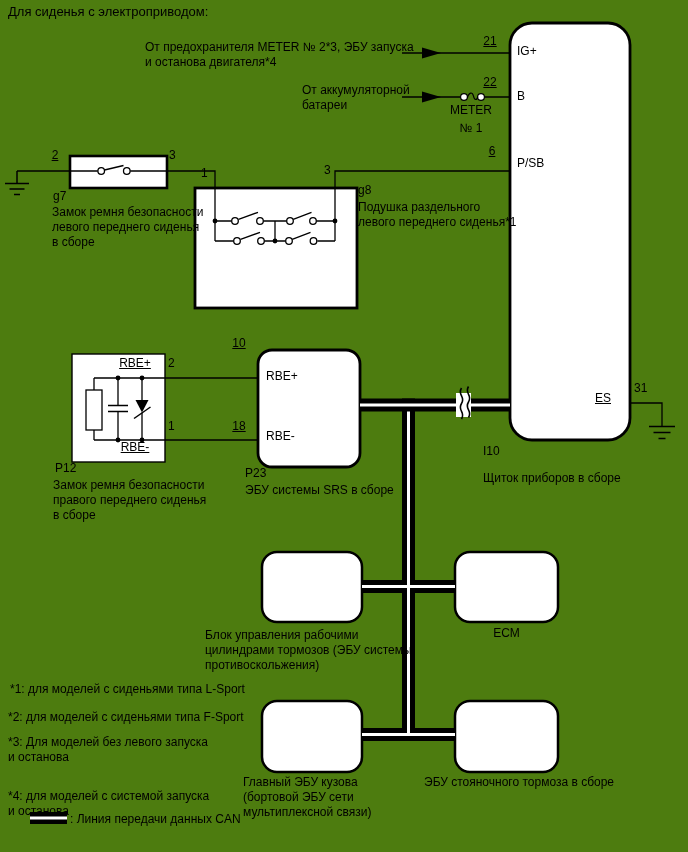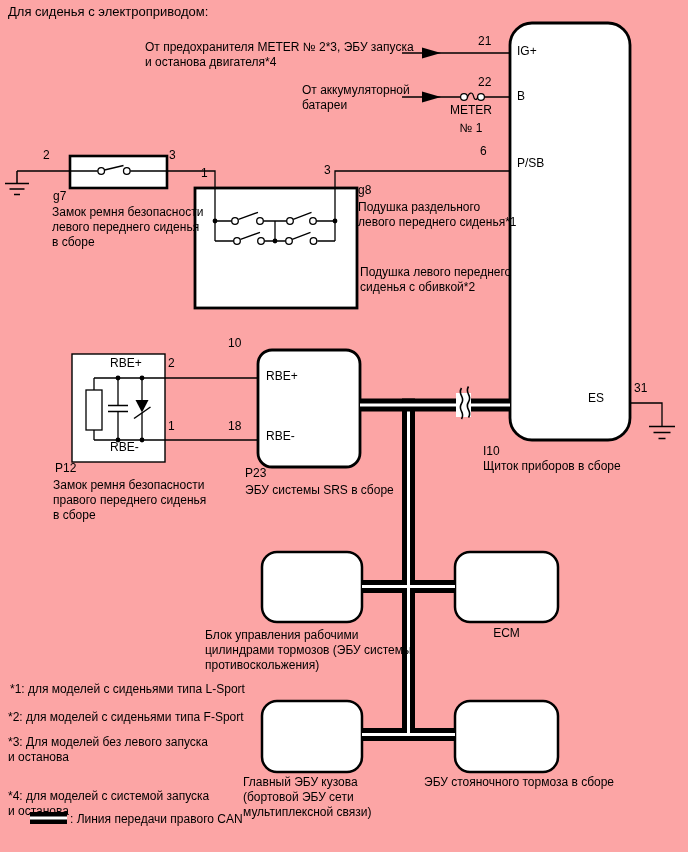--- a/index.html
+++ b/index.html
@@ -1,23 +1,23 @@
 <!DOCTYPE html>
 <html><head>
 <meta charset="utf-8">
 <style>
   html,body { margin:0; padding:0; background:#fff; }
   .canvas {
-    position:relative; width:688px; height:852px; background:#fca5a5;
+    position:relative; width:688px; height:852px; background:#4d7c0f;
     font-family:"Liberation Sans", sans-serif; color:#000; overflow:hidden;
   }
   .canvas svg { position:absolute; left:0; top:0; }
   .txt { position:absolute; font-size:12px; line-height:15px; white-space:pre-line; }
   .title { font-size:13px; }
-  .r { text-align:left; }
+  .r { text-align:center;text-decoration:underline; }
   .c { text-align:center; }
   .fuse-label { line-height:18px; text-align:center; }
 </style>
 </head>
 <body>
 
 <div class="canvas">
 
 <svg width="688" height="852" viewBox="0 0 688 852">
 
@@ -140,36 +140,34 @@
 
 <div class="txt r" style="left:478px;top:34px;width:24px">21</div>
 <div class="txt" style="left:517px;top:44px">IG+</div>
 <div class="txt r" style="left:478px;top:75px;width:24px">22</div>
 <div class="txt" style="left:517px;top:89px">B</div>
 <div class="txt r" style="left:480px;top:144px;width:24px">6</div>
 <div class="txt" style="left:517px;top:156px">P/SB</div>
 <div class="txt r" style="left:588px;top:391px;width:30px">ES</div>
 <div class="txt" style="left:634px;top:381px">31</div>
 <div class="txt" style="left:483px;top:444px">I10</div>
-<div class="txt" style="left:483px;top:459px">Щиток приборов в сборе</div>
+<div class="txt" style="left:483px;top:471px">Щиток приборов в сборе</div>
 
 <div class="txt r" style="left:43px;top:148px;width:24px">2</div>
 <div class="txt" style="left:169px;top:148px">3</div>
 <div class="txt" style="left:53px;top:189px">g7</div>
 <div class="txt" style="left:52px;top:205px">Замок ремня безопасности
 левого переднего сиденья
 в сборе</div>
 
 <div class="txt" style="left:201px;top:166px">1</div>
 <div class="txt" style="left:324px;top:163px">3</div>
 <div class="txt" style="left:358px;top:183px">g8</div>
 <div class="txt" style="left:358px;top:200px">Подушка раздельного
 левого переднего сиденья*1</div>
-<div class="txt" style="left:360px;top:265px">Подушка левого переднего
-сиденья с обивкой*2</div>
 
 <div class="txt r" style="left:110px;top:356px;width:50px">RBE+</div>
 <div class="txt" style="left:168px;top:356px">2</div>
 <div class="txt" style="left:168px;top:419px">1</div>
 <div class="txt r" style="left:110px;top:440px;width:50px">RBE-</div>
 <div class="txt" style="left:55px;top:461px">P12</div>
 <div class="txt" style="left:53px;top:478px">Замок ремня безопасности
 правого переднего сиденья
 в сборе</div>
 
@@ -188,15 +186,15 @@
 <div class="txt" style="left:243px;top:775px">Главный ЭБУ кузова
 (бортовой ЭБУ сети
 мультиплексной связи)</div>
 
 <div class="txt" style="left:10px;top:682px">*1: для моделей с сиденьями типа L-Sport</div>
 <div class="txt" style="left:8px;top:710px">*2: для моделей с сиденьями типа F-Sport</div>
 <div class="txt" style="left:8px;top:735px">*3: Для моделей без левого запуска
 и останова</div>
 <div class="txt" style="left:8px;top:789px">*4: для моделей с системой запуска
 и останова</div>
-<div class="txt" style="left:70px;top:812px">: Линия передачи правого CAN</div>
+<div class="txt" style="left:70px;top:812px">: Линия передачи данных CAN</div>
 
 </div>
 
 </body></html>

